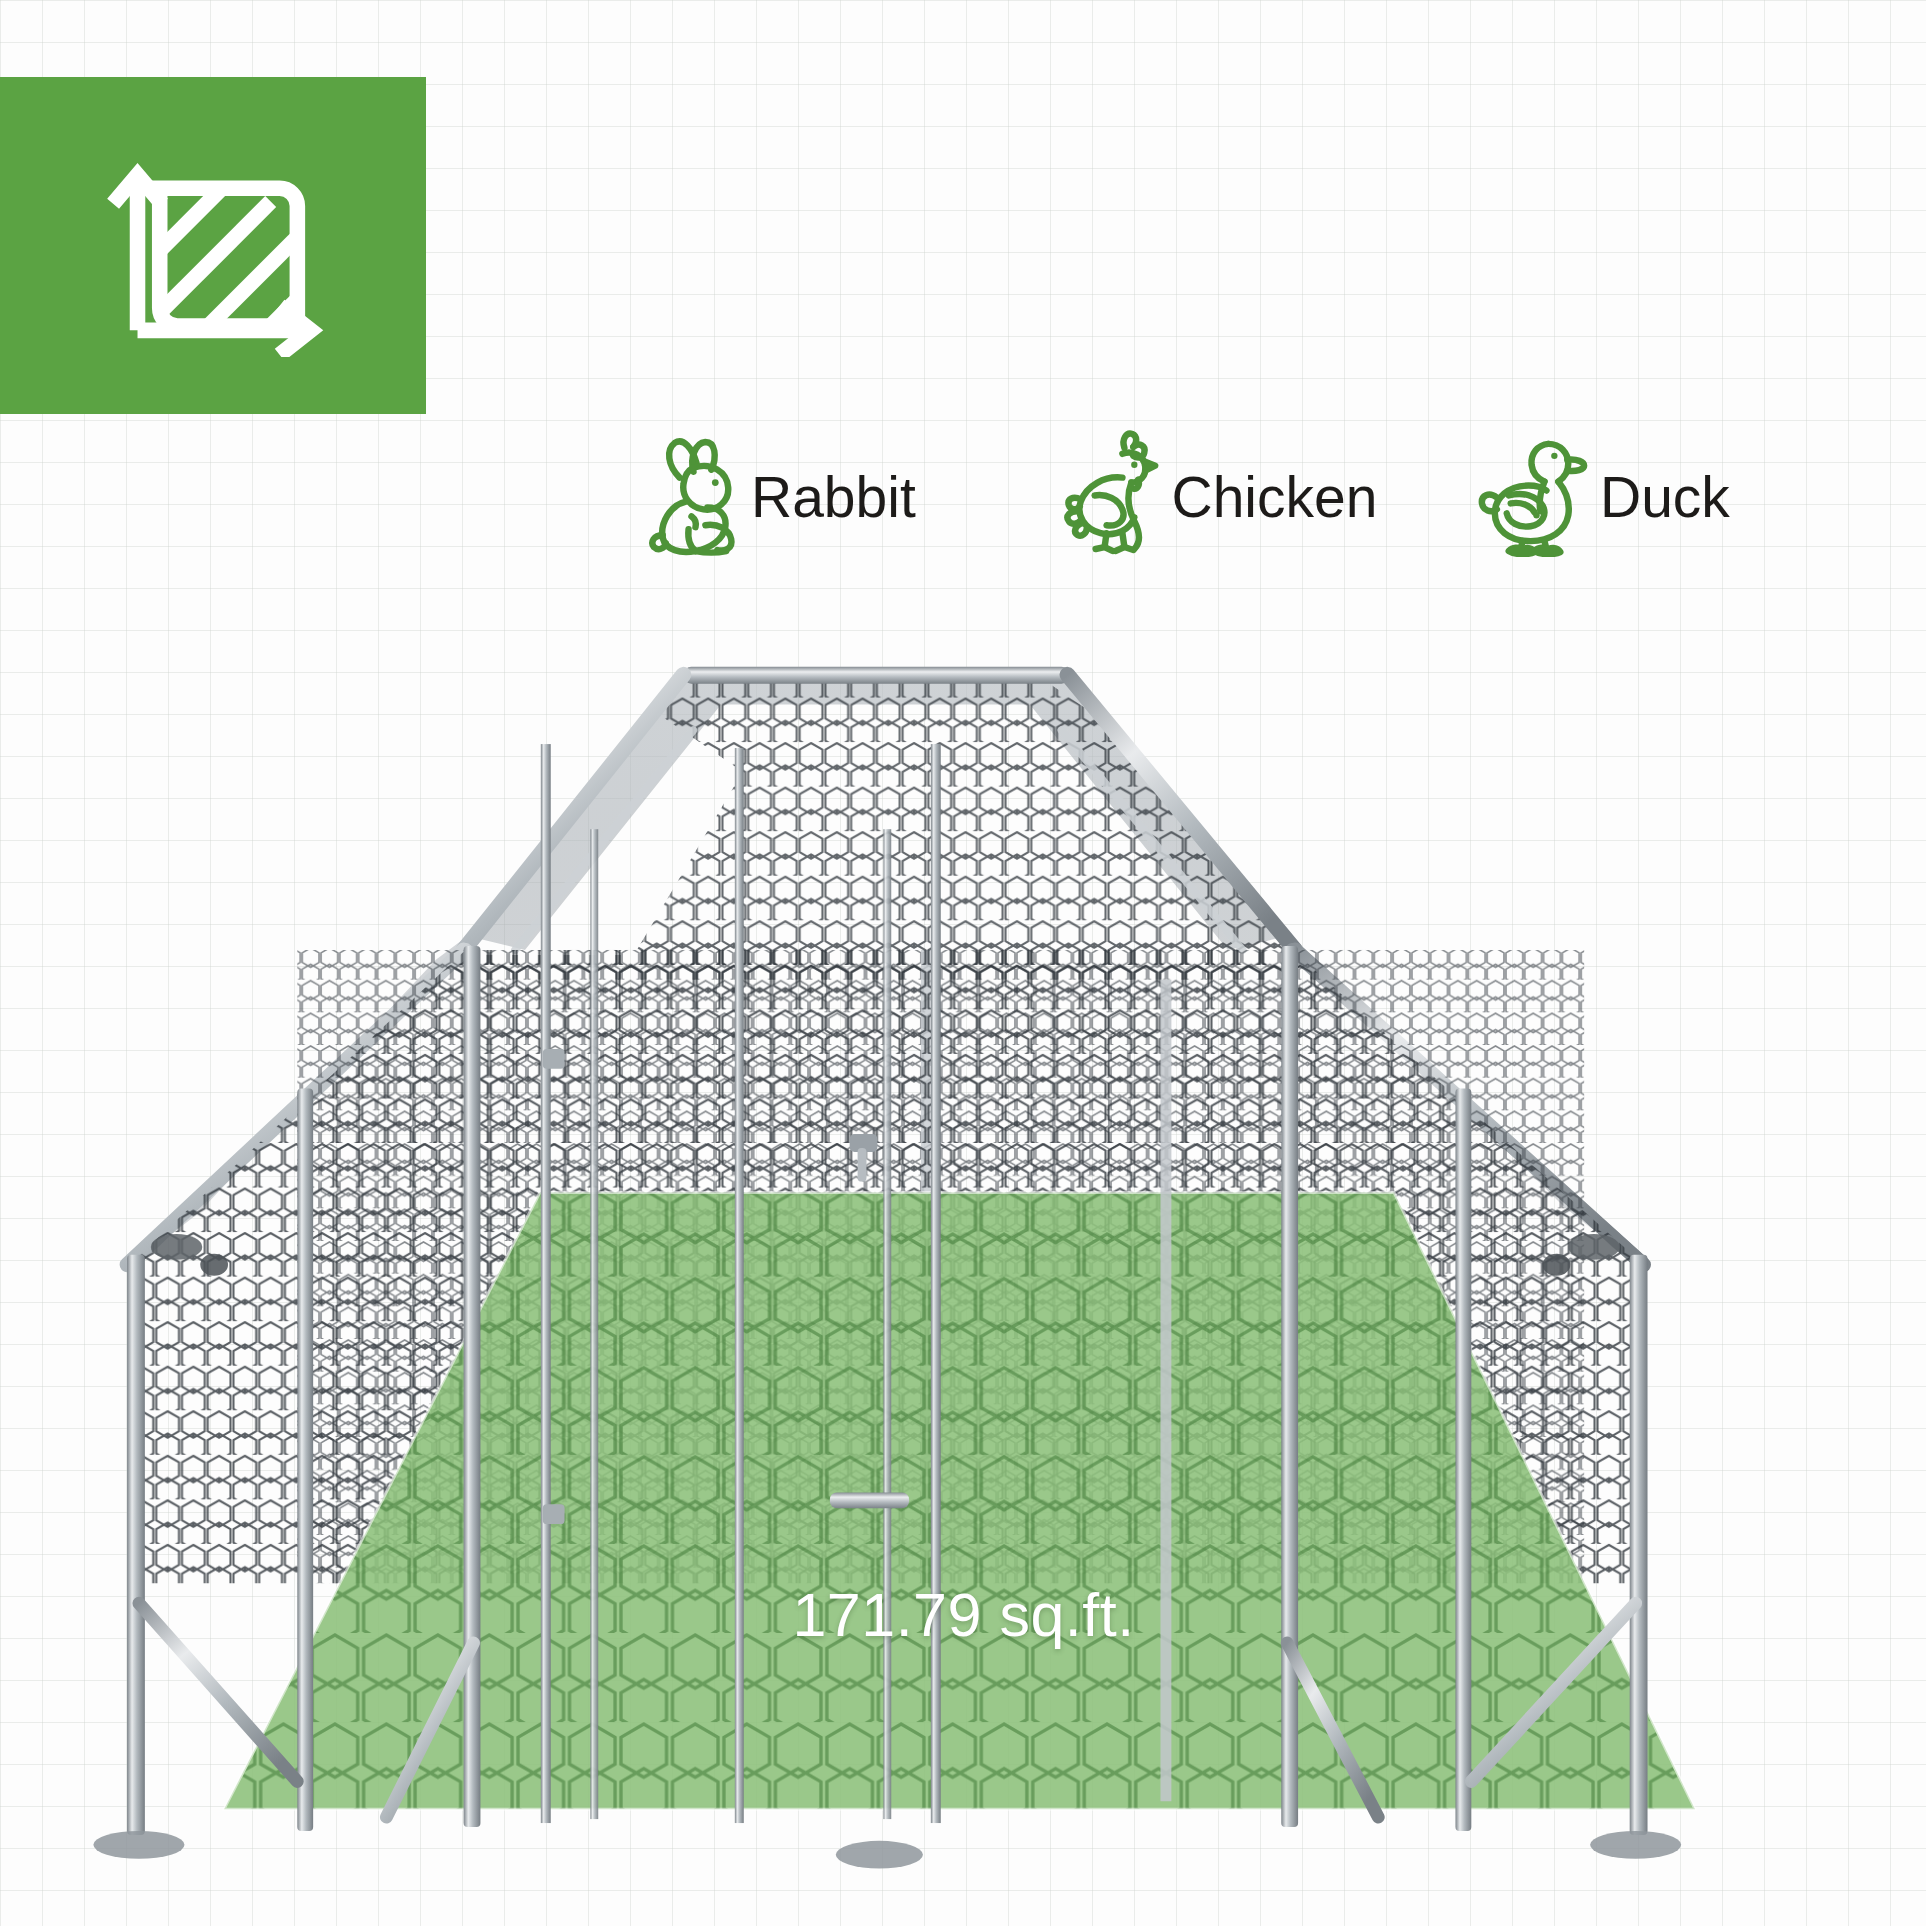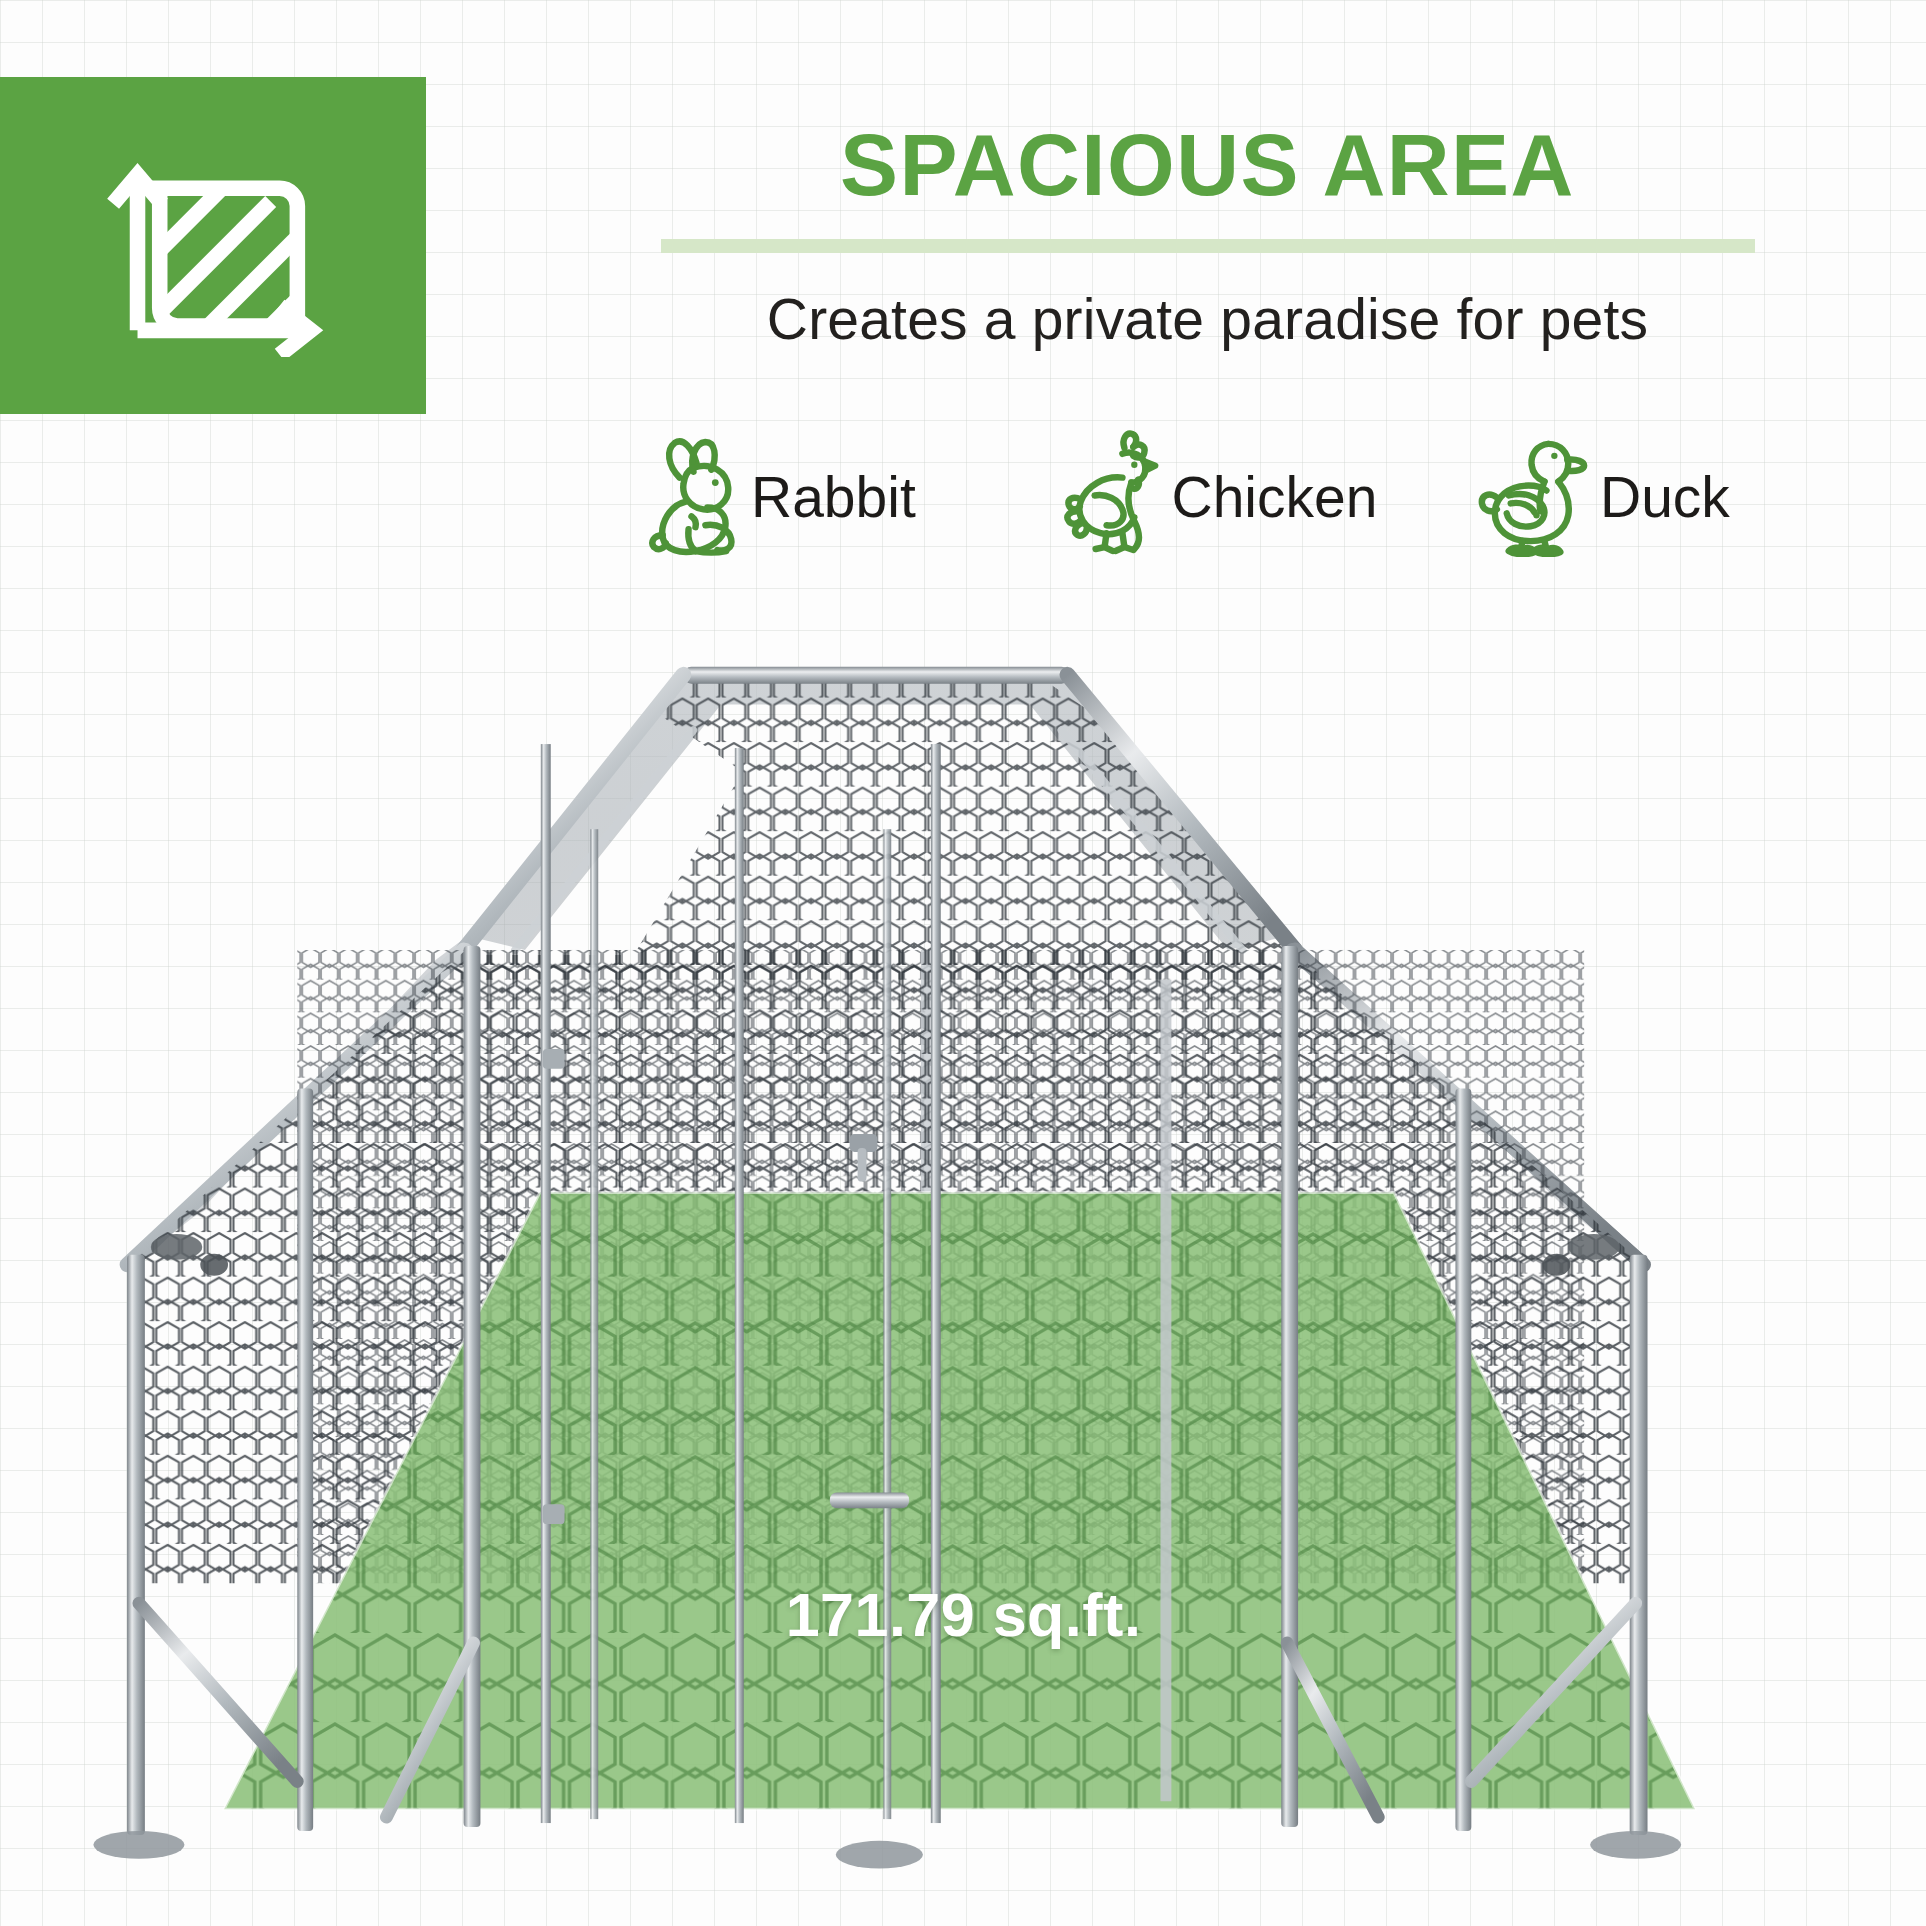--- a/index.html
+++ b/index.html
@@ -115,21 +115,21 @@
     left: 0;
     top: 1580px;
     width: 1927px;
     text-align: center;
     pointer-events: none;
   }
   #area-value {
     display: inline-block;
     color: #ffffff;
     font-size: 61px;
-    font-weight: 700;
+    font-weight: 400;
     letter-spacing: 0.5px;
     text-shadow: 0 2px 5px rgba(40,70,30,0.30);
     white-space: nowrap;
   }
 </style>
 </head>
 <body>
 
 <div id="page">
 
@@ -153,25 +153,20 @@
 
         <path d="M16 88 V20" stroke="#ffffff" stroke-width="7" stroke-linecap="butt"></path>
         <path d="M5 31 L16 18 L27 31" stroke="#ffffff" stroke-width="7" fill="none" stroke-linejoin="miter"></path>
 
         <path d="M16 88 H92" stroke="#ffffff" stroke-width="7" stroke-linecap="butt"></path>
         <path d="M80 77 L94 88 L80 99" stroke="#ffffff" stroke-width="7" fill="none" stroke-linejoin="miter"></path>
       </svg>
     </span>
   </div>
 
-  <div id="header-block">
-    <div id="headline">SPACIOUS AREA</div>
-    <div id="header-divider"></div>
-    <div id="subhead">Creates a private paradise for pets</div>
-  </div>
 
   <div id="animals-row">
 
     <div class="animal-item">
       <span class="animal-icon">
         <svg width="117" height="125" viewBox="0 0 118 126" fill="none" stroke="#4E9338" stroke-width="6.5" stroke-linecap="round" stroke-linejoin="round">
 
           <path d="M46 46 C34 34 32 18 41 11 C50 5 59 17 63 31"></path>
           <path d="M60 40 C56 26 62 11 72 10 C82 10 84 25 78 38"></path>
 

